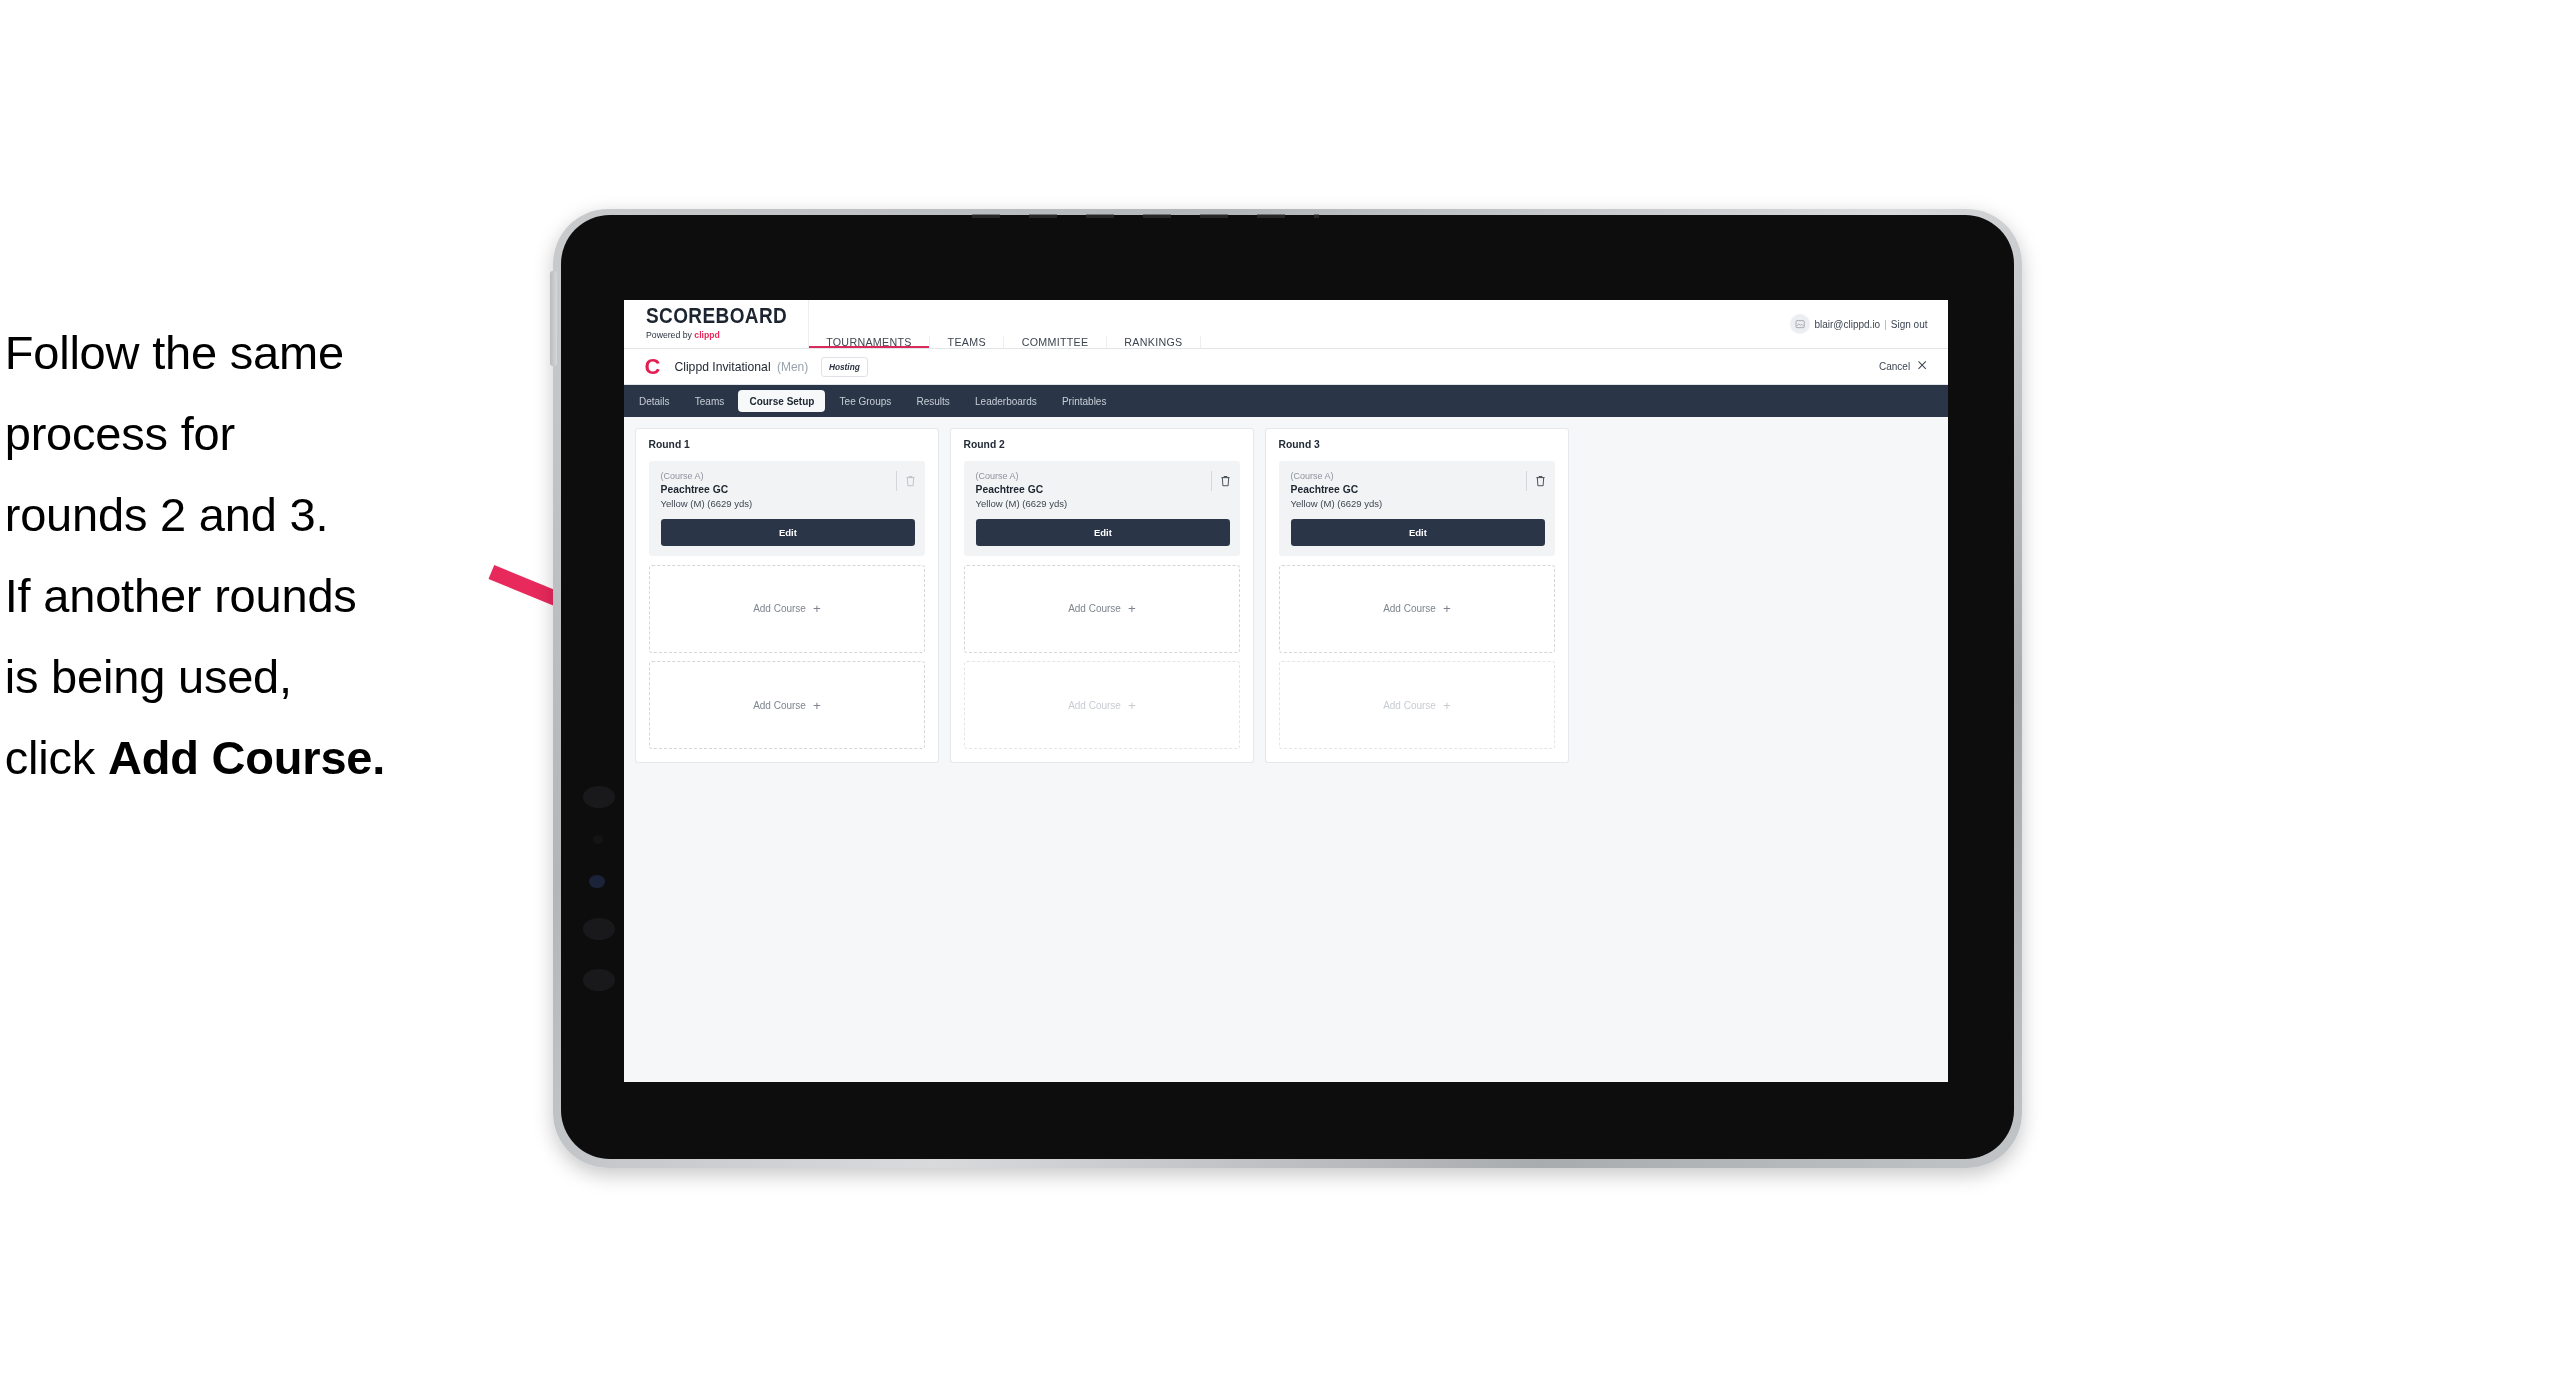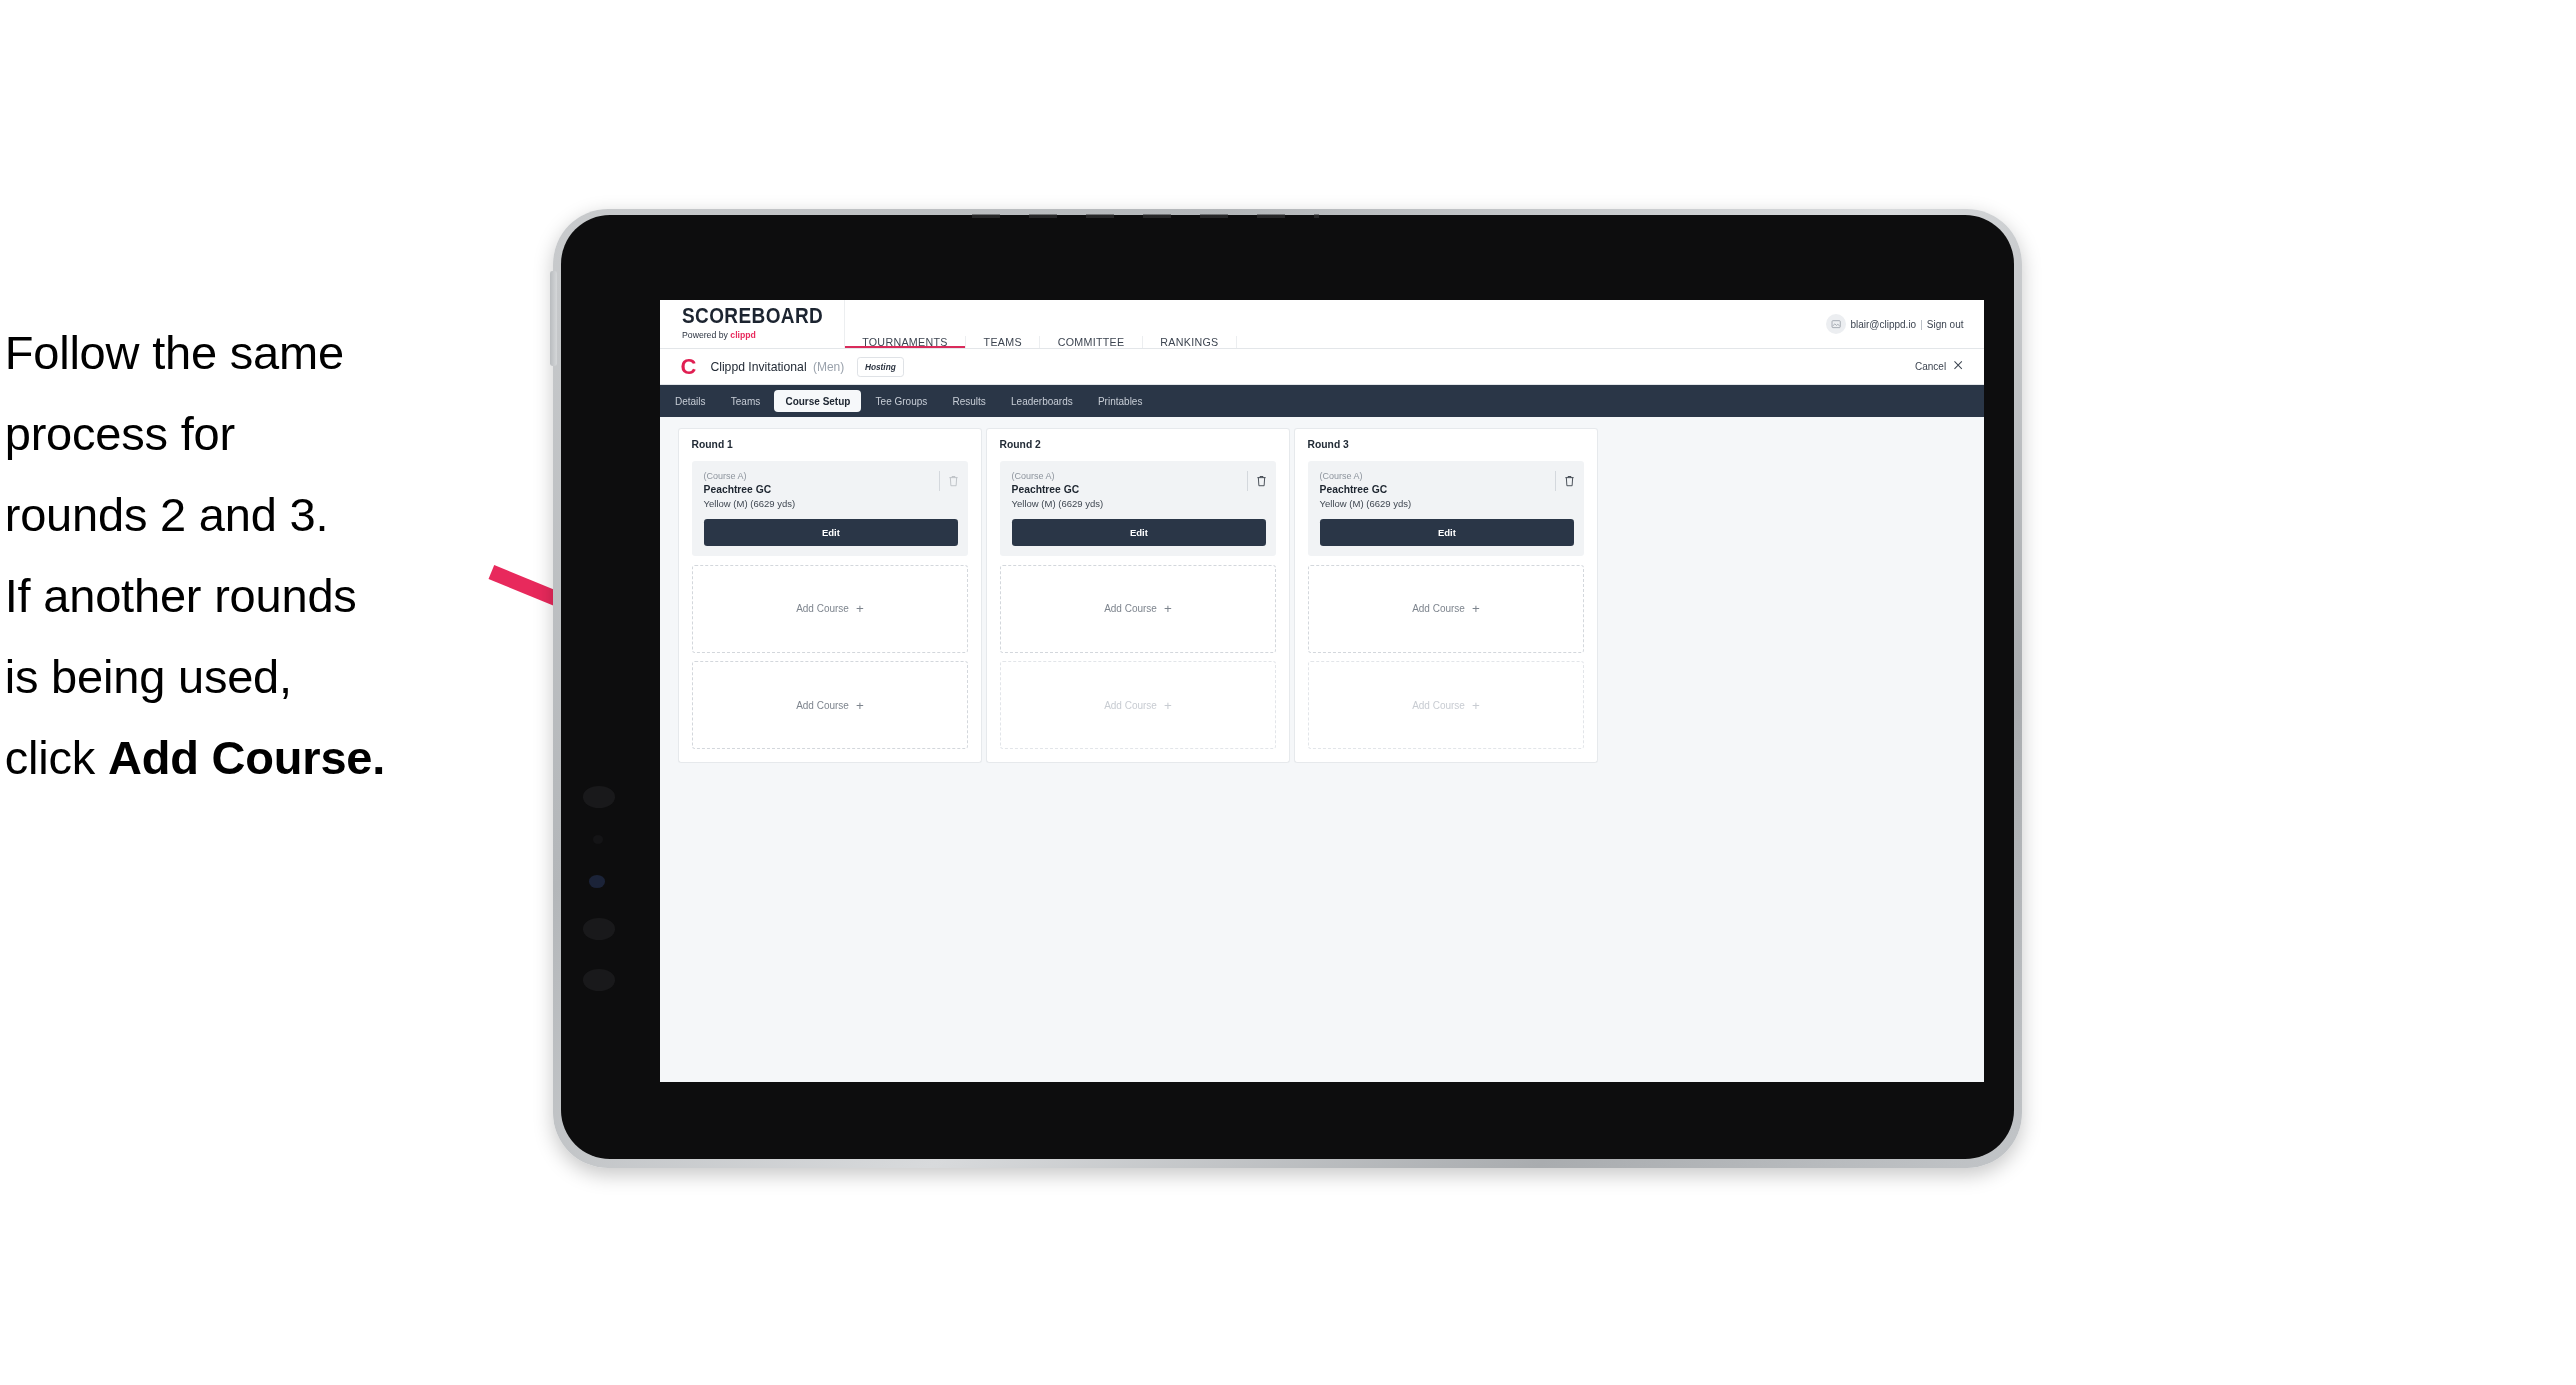--- a/index.html
+++ b/index.html
@@ -64,21 +64,21 @@
   .speaker-top {
     position: absolute; left: 411px; top: -1.6px;
     width: 347px; height: 4.7px;
     background: repeating-linear-gradient(90deg,#3a3a3c 0 28.4px,transparent 28.4px 57px);
     opacity: .55;
   }
 
   
   .screen {
     position: absolute;
-    left: 660px; top: 300px;
+    left: 624px; top: 300px;
     width: 1324px; height: 782px;
     background: #f5f7f9;
     overflow: hidden;
   }
 
   
   .topbar {
     position: relative;
     height: 49px;
     background: #ffffff;
@@ -186,22 +186,22 @@
   .tab.active {
     background: #f6f8fa;
     color: #202833;
     font-weight: 600;
   }
 
   
   .rounds {
     display: flex;
     align-items: flex-start;
-    padding: 11px 0 0 18px;
-    gap: 4px;
+    padding: 11px 0 0 11px;
+    gap: 11px;
   }
   .round-col {
     width: 304px;
     background: transparent;
   }
   .round-head {
     background: #ffffff;
     border: 0.8px solid #e6e9ec;
     border-bottom: none;
     border-radius: 3.2px 3.2px 0 0;

